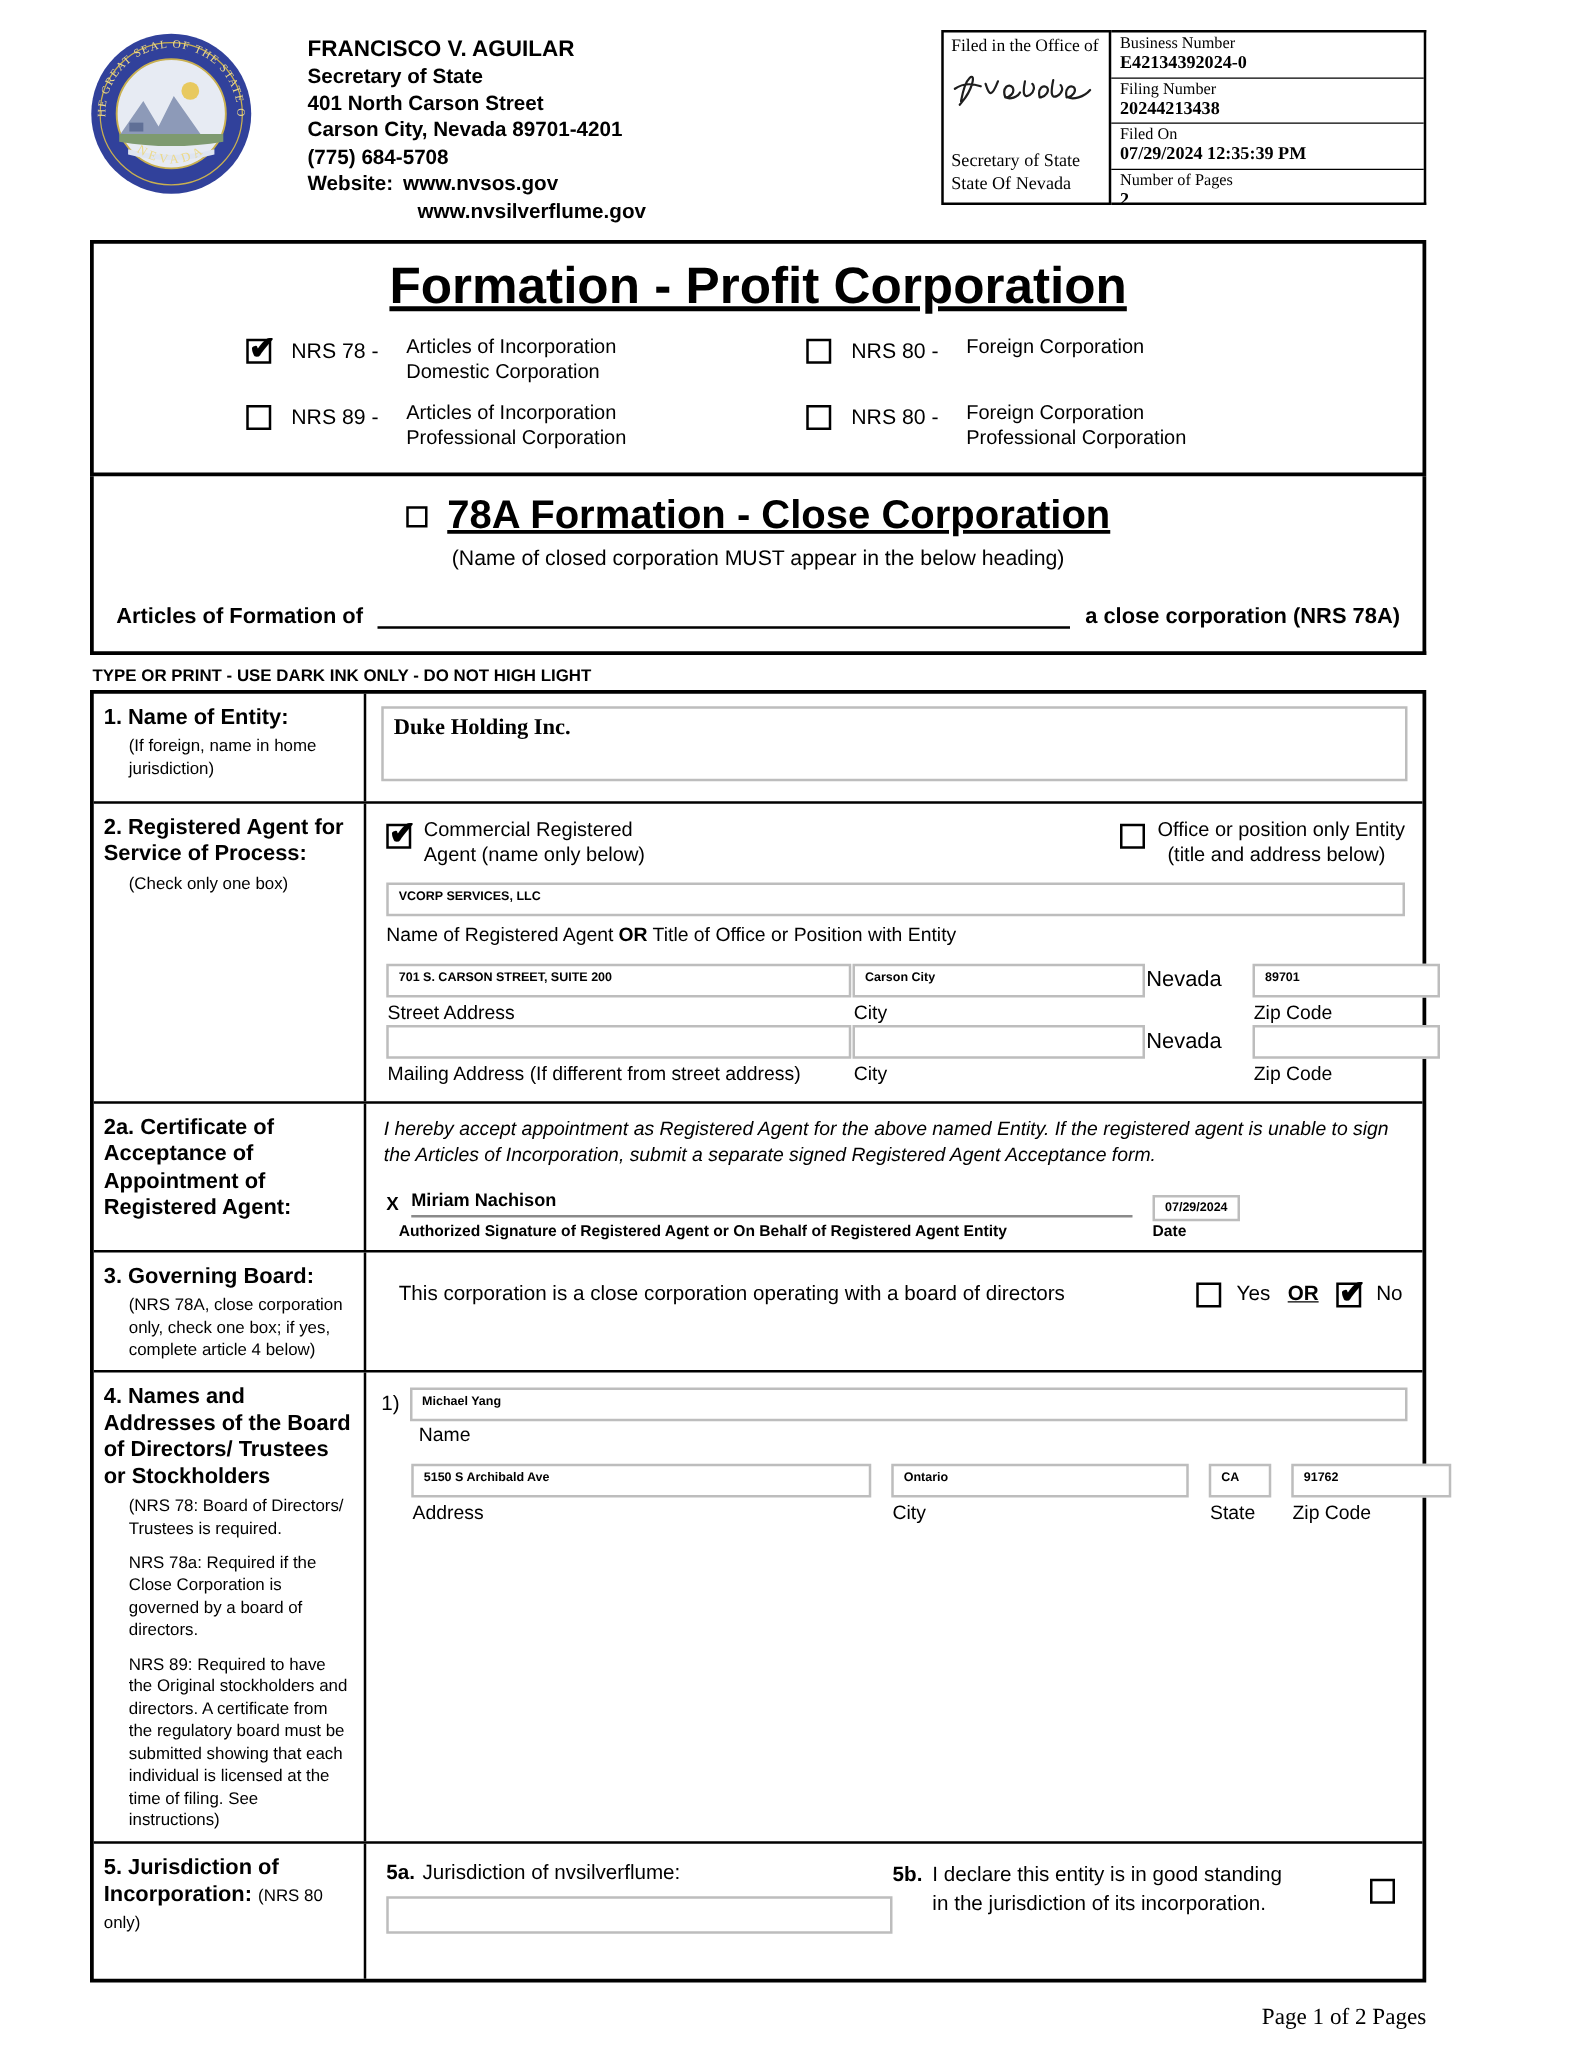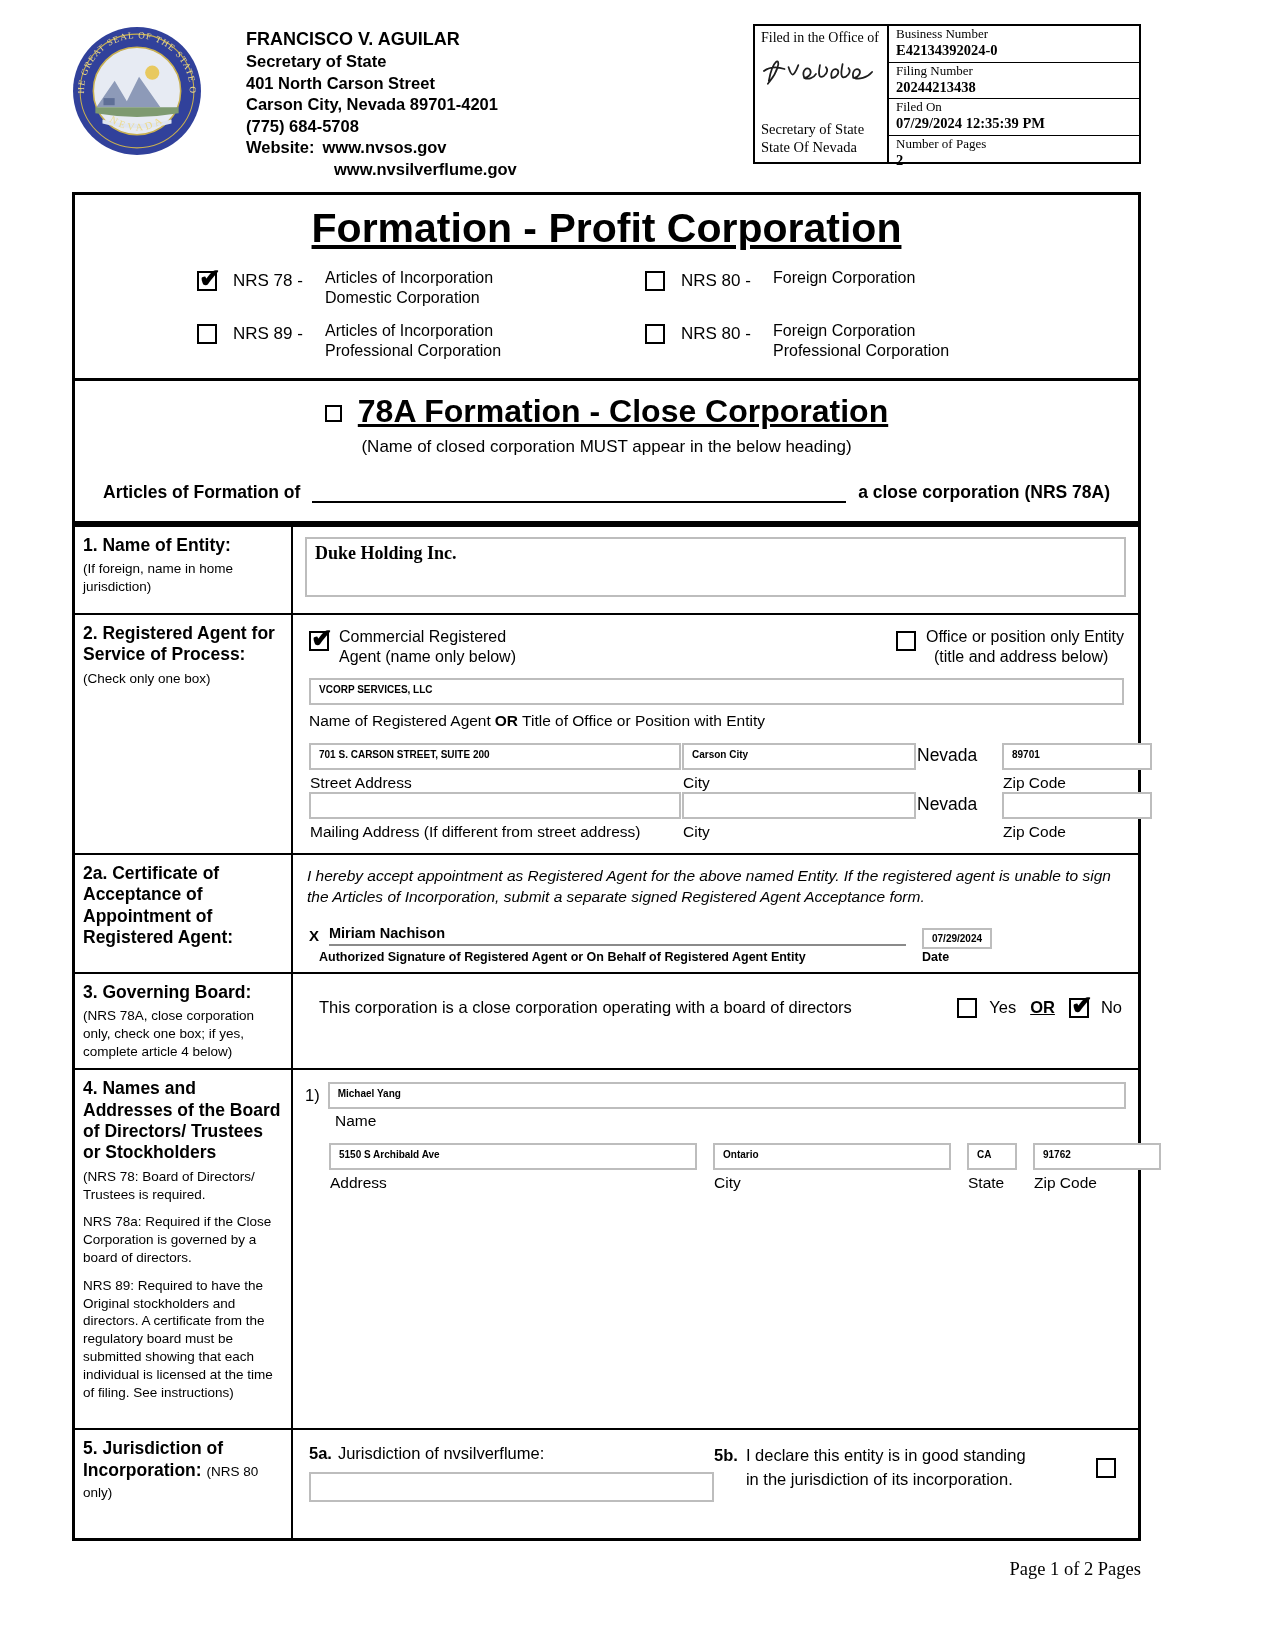--- a/index.html
+++ b/index.html
@@ -36,37 +36,37 @@
   .main-title { text-align:center; font-size:41px; font-weight:bold; text-decoration:underline; }
   .opt-grid { display:grid; grid-template-columns:448px 1fr; row-gap:12px; padding:16px 8px 8px 122px; }
   .opt { display:flex; align-items:flex-start; }
   .opt .cb { margin-top:3px; }
   .opt-code { font-size:17px; margin:3px 0 0 16px; white-space:nowrap; width:76px; }
   .opt-label { margin-left:16px; font-size:16px; line-height:1.28; }
   .opt-label .l { display:block; }
   .opt-label .l:empty { display:none; }
 
   
-  .closebox { border:3px solid #000; border-top:none; padding:12px 26px 18px; }
+  .closebox { border:3px solid #000; border-top:none; padding:12px 16px 18px; }
   .close-head { display:flex; justify-content:center; align-items:center; }
   .close-head .cb { margin-right:16px; margin-top:4px; }
   .close-title { font-size:32px; font-weight:bold; text-decoration:underline; }
   .close-note { text-align:center; font-size:17px; margin-top:7px; }
   .articles-line { display:flex; align-items:flex-end; font-weight:bold; font-size:17.5px; margin-top:24px; padding:0 2px; }
   .articles-blank { flex:1; border-bottom:2px solid #000; margin:0 12px; min-height:22px; font-weight:bold; font-size:16px; }
 
   .type-note { font-weight:bold; font-size:13.5px; margin:9px 0 4px 2px; }
 
   
   .formtable { border:3px solid #000; }
   .frow { display:flex; border-top:2.5px solid #000; }
   .frow:first-child { border-top:none; }
   .flabel { width:218px; flex:none; border-right:2.5px solid #000; padding:8px 10px 8px 8px; }
   .flabel h3 { font-size:17.5px; font-weight:bold; line-height:1.22; }
-  .flabel .lnote { font-size:13.5px; margin-top:4px; line-height:1.32; }
+  .flabel .lnote { font-size:13.5px; margin-top:4px; line-height:1.32;margin-left:20px; }
   .fcontent { flex:1; padding:8px 10px; min-width:0; }
   .field { border:2px solid #bdbdbd; background:#fff; padding:3px 8px; font-weight:bold; font-size:10px; min-height:27px; line-height:1.3; }
 
   
   .row-s1 { min-height:86px; }
   .entity-field { height:60px; font-family:"Liberation Serif", serif; font-size:18px; margin:2px 2px 0; }
 
   
   .row-s2 { min-height:240px; }
   .agent-opts { display:flex; align-items:flex-start; padding:4px 4px 0 6px; }
@@ -252,20 +252,21 @@
       <span class="close-title">78A Formation - Close Corporation</span>
     </div>
     <div class="close-note">(Name of closed corporation MUST appear in the below heading)</div>
     <div class="articles-line">
       <span>Articles of Formation of</span>
       <span class="articles-blank"></span>
       <span>a close corporation (NRS 78A)</span>
     </div>
   </div>
 
+  <div class="type-note">TYPE OR PRINT - USE DARK INK ONLY - DO NOT HIGH LIGHT</div>
 
   <div class="formtable">
 
     <div class="frow row-s1">
       <div class="flabel">
         <h3>1. Name of Entity:</h3>
         <div class="lnote">(If foreign, name in home jurisdiction)</div>
       </div>
       <div class="fcontent">
         <div class="field entity-field">Duke Holding Inc.</div>

